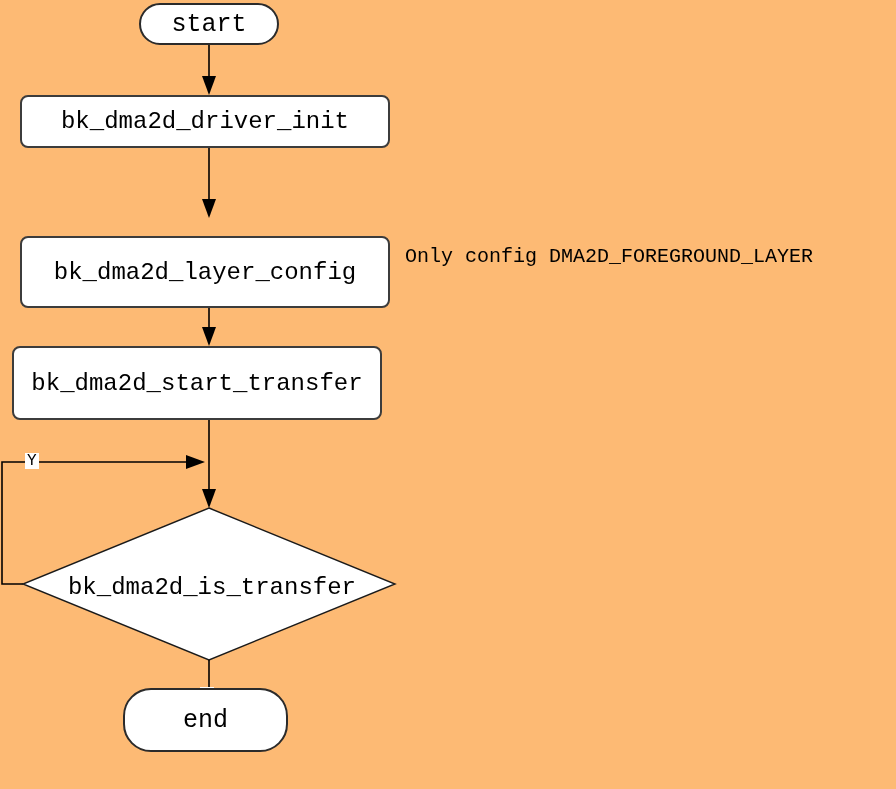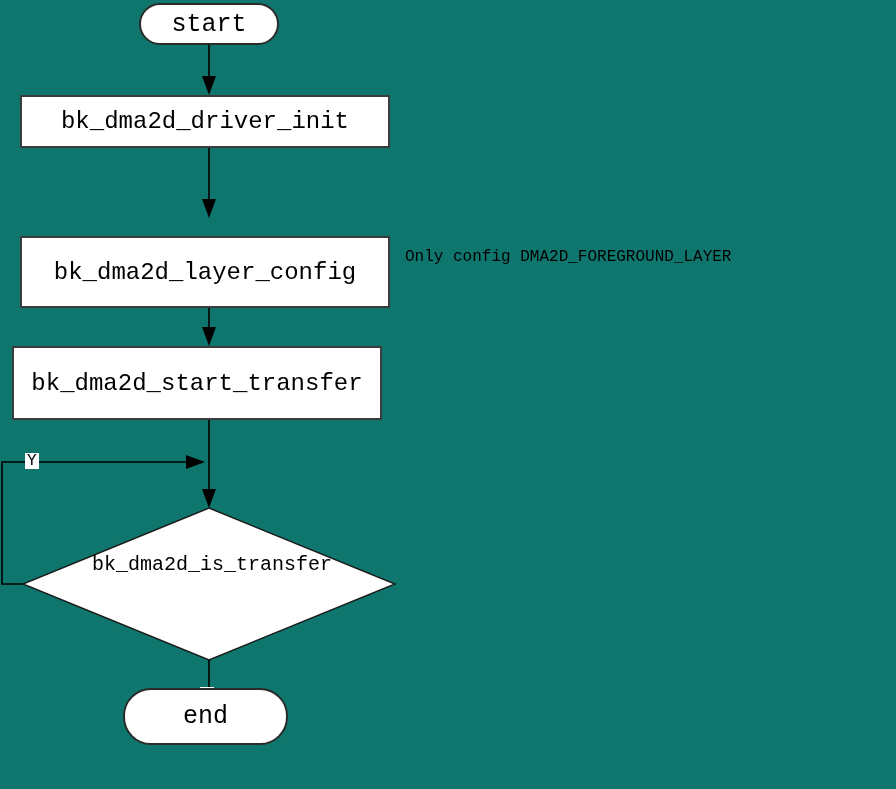--- a/index.html
+++ b/index.html
@@ -4,21 +4,21 @@
 <style>
   html, body {
     margin: 0;
     padding: 0;
     background: #ffffff;
   }
   #canvas {
     position: relative;
     width: 896px;
     height: 789px;
-    background: #0f766e;
+    background: #fdba74;
     font-family: "Liberation Mono", "DejaVu Sans Mono", monospace;
     color: #000000;
     overflow: hidden;
   }
   #connector-layer {
     position: absolute;
     left: 0;
     top: 0;
     width: 896px;
     height: 789px;
@@ -33,43 +33,43 @@
     font-size: 24px;
     white-space: nowrap;
   }
   .terminal {
     border: 2px solid #2b2b2b;
     border-radius: 28px;
     font-size: 25px;
   }
   .process {
     border: 2px solid #3c3c3c;
-    border-radius: 0;
+    border-radius: 8px;
   }
   .annotation {
     position: absolute;
-    font-size: 16px;
+    font-size: 20px;
     line-height: 30px;
     white-space: nowrap;
   }
   .branch-label {
     position: absolute;
     font-size: 16px;
     line-height: 16px;
     background: #ffffff;
     padding: 0 2px;
     white-space: nowrap;
   }
   .diamond-label {
     position: absolute;
     left: 22px;
-    top: 549px;
+    top: 572px;
     width: 380px;
     text-align: center;
-    font-size: 20px;
+    font-size: 24px;
     line-height: 32px;
   }
   .diamond-label .line2 {
     text-indent: 56px;
   }
 </style>
 </head>
 <body>
 
 <div id="canvas">
@@ -128,17 +128,17 @@
   </div>
 
   <div class="branch-label" style="left:25px; top:453px;">Y</div>
 
   <div class="diamond-label">
     <div class="line1">bk_dma2d_is_transfer</div>
   </div>
 
   <div class="branch-label" style="left:200px; top:687px;">N</div>
 
-  <div class="node terminal" style="left:123px; top:688px; width:165px; height:57px; border-radius:28px;">
+  <div class="node terminal" style="left:123px; top:688px; width:165px; height:64px; border-radius:28px;">
     <span>end</span>
   </div>
 
 </div>
 
 </body></html>

